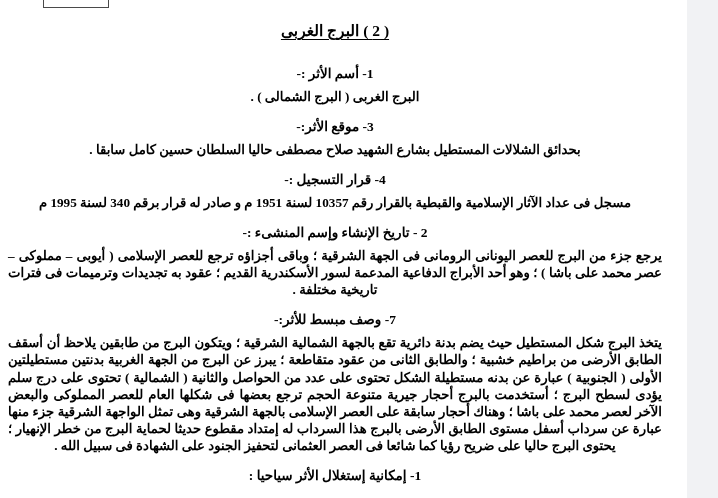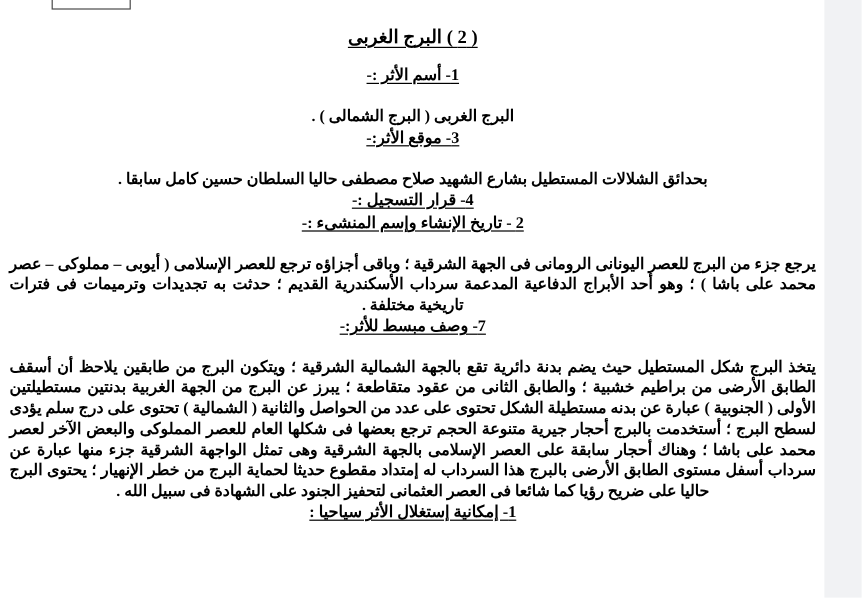--- a/index.html
+++ b/index.html
@@ -37,21 +37,21 @@
     box-sizing: border-box;
   }
 
   #page {
     position: absolute;
     top: 0;
     left: 0;
     width: 687px;
     height: 498px;
     box-sizing: border-box;
-    padding: 0 5px 0 6px;
+    padding: 0 23px 0 6px;
   }
 
   .doc-title {
     text-align: center;
     font-weight: bold;
     font-size: 15.5px;
     margin-top: 22px;
     margin-bottom: 14px;
     color: #000;
     letter-spacing: 0;
@@ -70,32 +70,32 @@
   .section-heading {
     text-align: center;
     font-weight: bold;
     font-size: 13.5px;
     line-height: 1.25;
     margin: 2px 0 1px 0;
     color: #000;
   }
   .section-heading .head-inner {
     display: inline-block;
-    text-decoration: underline;
     text-underline-offset: 2px;
+    margin-top: 12px;
   }
 
   .section-body {
     font-weight: bold;
     font-size: 13.2px;
     line-height: 1.30;
     text-align: justify;
     text-align-last: center;
     color: #000;
-    margin: 16px 0 2px 0;
+    margin: 5px 0 2px 0;
     padding: 0 4px;
   }
   .section-body.center-only {
     text-align: center;
     text-align-last: center;
   }
   .section-body.justify-block {
     text-align: justify;
     text-align-last: center;
     padding: 0 2px;
@@ -127,27 +127,28 @@
     <div class="section-heading">
       <span class="head-inner">3- موقع  الأثر:-</span>
     </div>
     <div class="section-body center-only">بحدائق الشلالات المستطيل بشارع الشهيد صلاح مصطفى حاليا السلطان حسين كامل سابقا .</div>
   </div>
 
   <div class="section">
     <div class="section-heading">
       <span class="head-inner">4-  قرار التسجيل :-</span>
     </div>
+    <div class="section-body justify-block">مسجل فى عداد الآثار الإسلامية والقبطية بالقرار رقم 10357 لسنة 1951 م و صادر له قرار برقم 340 لسنة 1995 م</div>
   </div>
 
   <div class="section">
     <div class="section-heading">
       <span class="head-inner">2 -  تاريخ الإنشاء وإسم المنشىء :-</span>
     </div>
-    <div class="section-body justify-block">يرجع جزء من البرج للعصر اليونانى الرومانى فى الجهة الشرقية ؛  وباقى أجزاؤه ترجع للعصر الإسلامى ( أيوبى – مملوكى – عصر محمد على باشا ) ؛ وهو أحد الأبراج الدفاعية المدعمة سرداب الأسكندرية القديم ؛ حدثت به تجديدات وترميمات فى فترات تاريخية مختلفة  .</div>
+    <div class="section-body justify-block">يرجع جزء من البرج للعصر اليونانى الرومانى فى الجهة الشرقية ؛  وباقى أجزاؤه ترجع للعصر الإسلامى ( أيوبى – مملوكى – عصر محمد على باشا ) ؛ وهو أحد الأبراج الدفاعية المدعمة لسور الأسكندرية القديم ؛ عقود به تجديدات وترميمات فى فترات تاريخية مختلفة  .</div>
   </div>
 
   <div class="section">
     <div class="section-heading">
       <span class="head-inner">7-  وصف مبسط للأثر:-</span>
     </div>
     <div class="section-body justify-block">يتخذ البرج شكل المستطيل حيث يضم بدنة دائرية تقع بالجهة الشمالية الشرقية ؛ ويتكون البرج من طابقين يلاحظ أن أسقف  الطابق  الأرضى من براطيم خشبية ؛ والطابق الثانى من عقود متقاطعة ؛ يبرز عن البرج من الجهة الغربية بدنتين مستطيلتين الأولى ( الجنوبية )  عبارة عن بدنه مستطيلة الشكل تحتوى على عدد من الحواصل والثانية ( الشمالية )  تحتوى على درج سلم يؤدى لسطح البرج ؛ أستخدمت بالبرج أحجار جيرية متنوعة الحجم ترجع بعضها فى شكلها العام للعصر المملوكى والبعض الآخر لعصر محمد على باشا ؛ وهناك أحجار سابقة على العصر الإسلامى بالجهة الشرقية وهى تمثل الواجهة الشرقية جزء منها عبارة عن سرداب أسفل مستوى الطابق الأرضى بالبرج هذا السرداب له إمتداد مقطوع حديثا لحماية البرج من خطر الإنهيار ؛ يحتوى البرج حاليا على ضريح رؤيا كما شائعا فى العصر العثمانى لتحفيز الجنود على الشهادة فى سبيل الله .</div>
   </div>
 
   <div class="section">

